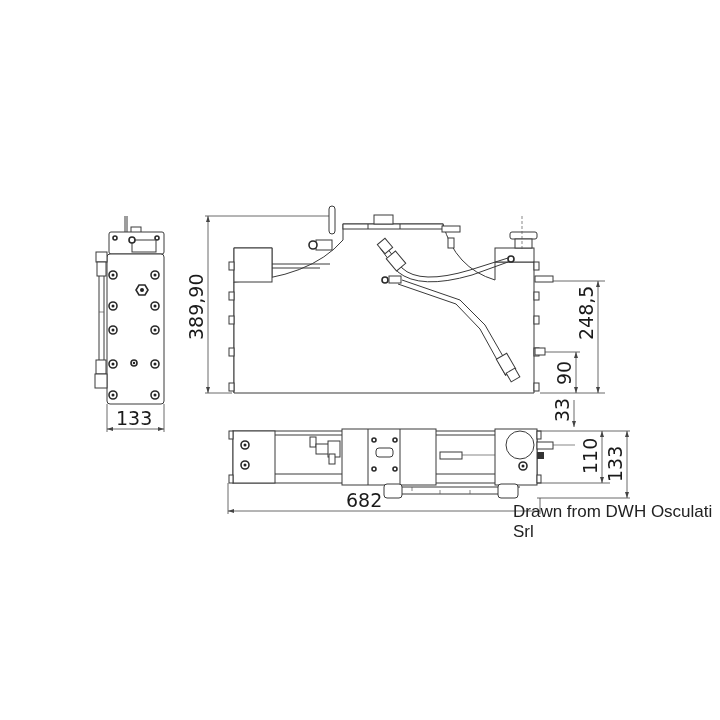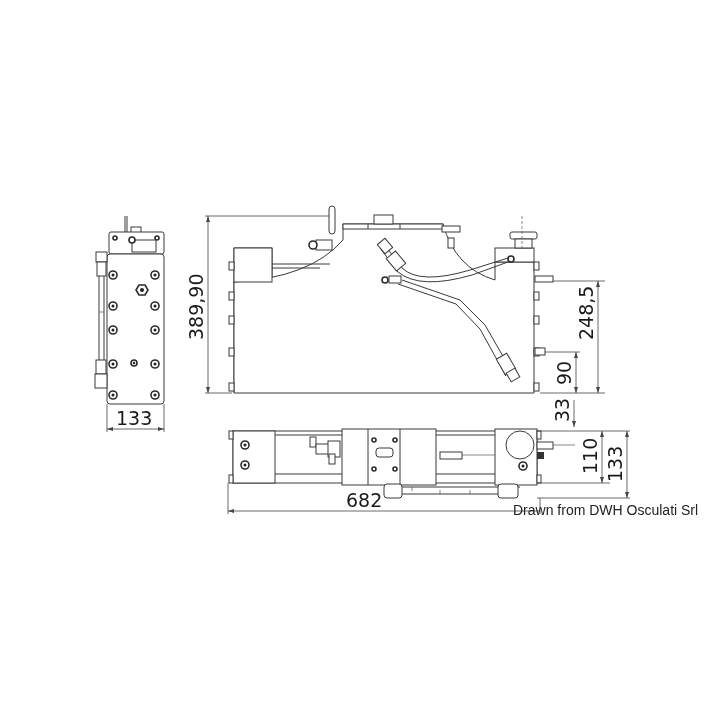--- a/index.html
+++ b/index.html
@@ -4,21 +4,21 @@
 <style>
   html, body { margin: 0; padding: 0; background: #ffffff; }
   body { width: 720px; height: 720px; position: relative; overflow: hidden; font-family: "DejaVu Sans", sans-serif; }
   #drawing { position: absolute; left: 0; top: 0; width: 720px; height: 720px; }
   .ln { stroke: #3a3a3a; stroke-width: 1; fill: none; }
   .ln-thin { stroke: #555; stroke-width: 0.7; fill: none; }
   .fill-w { fill: #ffffff; stroke: #3a3a3a; stroke-width: 1; }
   .bolt { fill: #ffffff; stroke: #2a2a2a; stroke-width: 1.6; }
   .dim { stroke: #444; stroke-width: 0.8; fill: none; }
   .dimtxt { font-family: "DejaVu Sans", sans-serif; font-size: 19px; fill: #1a1a1a; }
-  .credit { position: absolute; left: 513px; top: 502px; font-family: "Liberation Sans", sans-serif; font-size: 14px; color: #222; }
+  .credit { position: absolute; left: 513px; top: 502px; font-family: "Liberation Sans", sans-serif; font-size: 17px; color: #222; }
 </style>
 </head>
 <body>
 
 <svg id="drawing" viewBox="0 0 720 720" xmlns="http://www.w3.org/2000/svg">
 
   <g>
 
     <line class="ln" x1="125" y1="216" x2="125" y2="232"></line>
     <line class="ln" x1="127" y1="216" x2="127" y2="232"></line>

